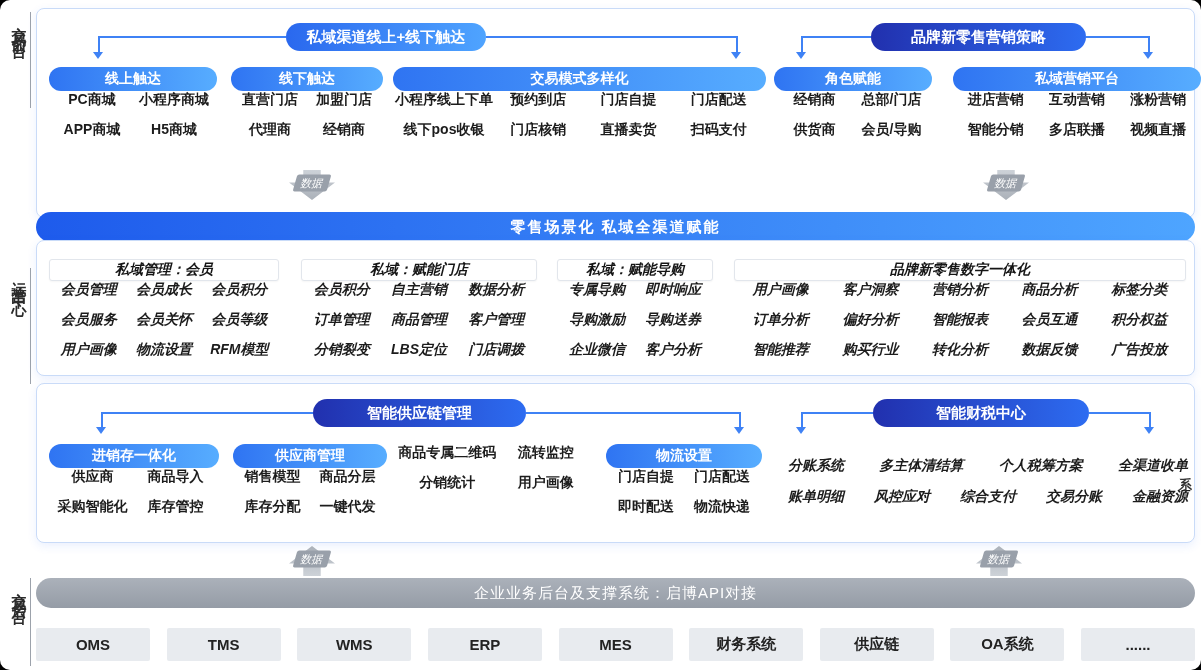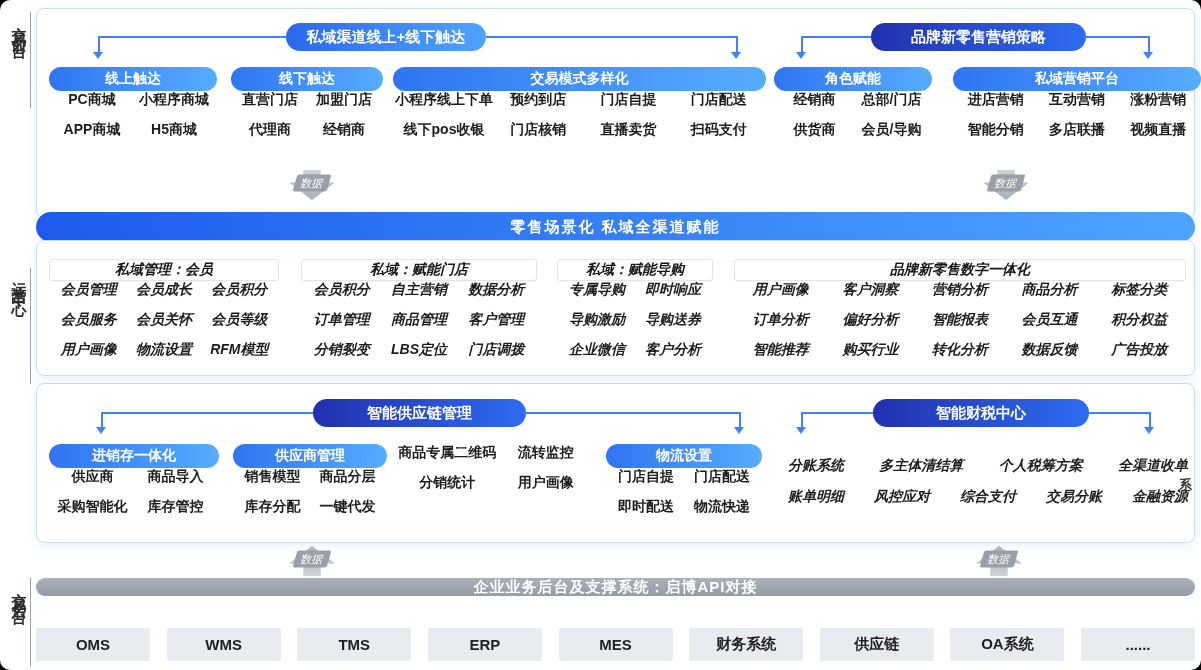--- a/index.html
+++ b/index.html
@@ -47,22 +47,22 @@
   
   .mgrp { position:absolute; top:18px;font-style:italic; }
   .sub-header { height:22px; border:1px solid #E2E6EC; border-radius:3px; background:#fff;
                 display:flex; align-items:center; justify-content:center; font-size:14px;
                 font-weight:bold; color:#151515; box-shadow:0 1px 2px rgba(0,0,0,.04); }
 
   
   .band { position:absolute; left:36px; top:212px; width:1159px; height:30px; border-radius:15px;
           background:linear-gradient(90deg,#1E5BEC,#4EA5FF); color:#fff; font-size:15px; font-weight:bold;
           letter-spacing:2px; display:flex; align-items:center; justify-content:center; }
-  .gray-bar { position:absolute; left:36px; top:578px; width:1159px; height:18px; border-radius:15px;
-          background:linear-gradient(180deg,#ABB1BA,#959CA6); color:#fff; font-size:15px; font-weight:bold;
+  .gray-bar { position:absolute; left:36px; top:578px; width:1159px; height:30px; border-radius:15px;
+          background:linear-gradient(180deg,#ABB1BA,#959CA6); color:#fff; font-size:15px; font-weight:normal;
           letter-spacing:1px; display:flex; align-items:center; justify-content:center; }
 
   
   .sys-row { position:absolute; left:36px; top:628px; width:1159px; display:flex; justify-content:space-between; }
   .sys-box { width:114px; height:33px; background:#E8EBEF; border-radius:2px; display:flex;
              align-items:center; justify-content:center; font-size:15px; font-weight:600; color:#222; }
 
   
   .data-arrow { position:absolute; width:46px; height:30px; }
   .data-arrow .shape { position:absolute; inset:0; background:linear-gradient(180deg,#CDD2D8,#ABB1B9);
@@ -306,22 +306,22 @@
   </div>
   <div class="data-arrow up" style="left:976px;top:546px">
     <div class="shape"></div>
     <div class="lbl">数据</div>
   </div>
 
   <div class="gray-bar">企业业务后台及支撑系统：启博API对接</div>
 
   <div class="sys-row">
       <span class="sys-box">OMS</span>
+      <span class="sys-box">TMS</span>
       <span class="sys-box">WMS</span>
-      <span class="sys-box">TMS</span>
       <span class="sys-box">ERP</span>
       <span class="sys-box">MES</span>
       <span class="sys-box">财务系统</span>
       <span class="sys-box">供应链</span>
       <span class="sys-box">OA系统</span>
       <span class="sys-box">......</span>
     </div>
 
 </div>
 

